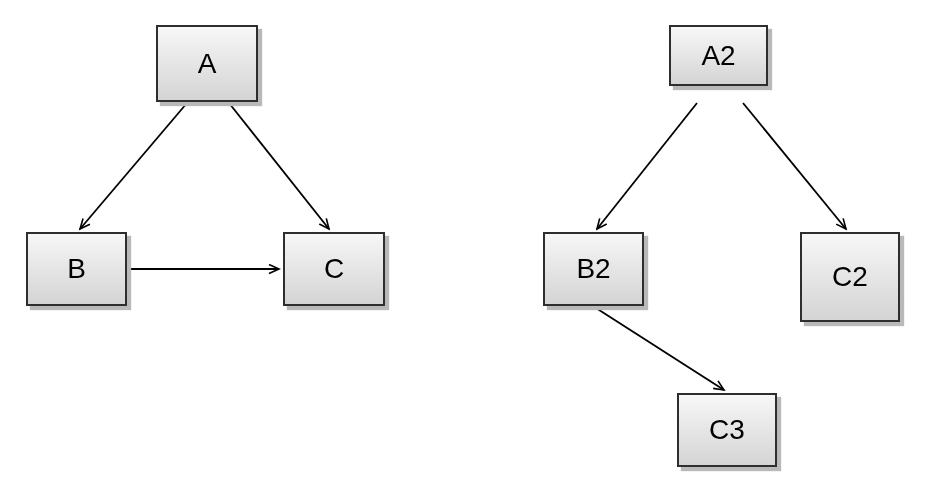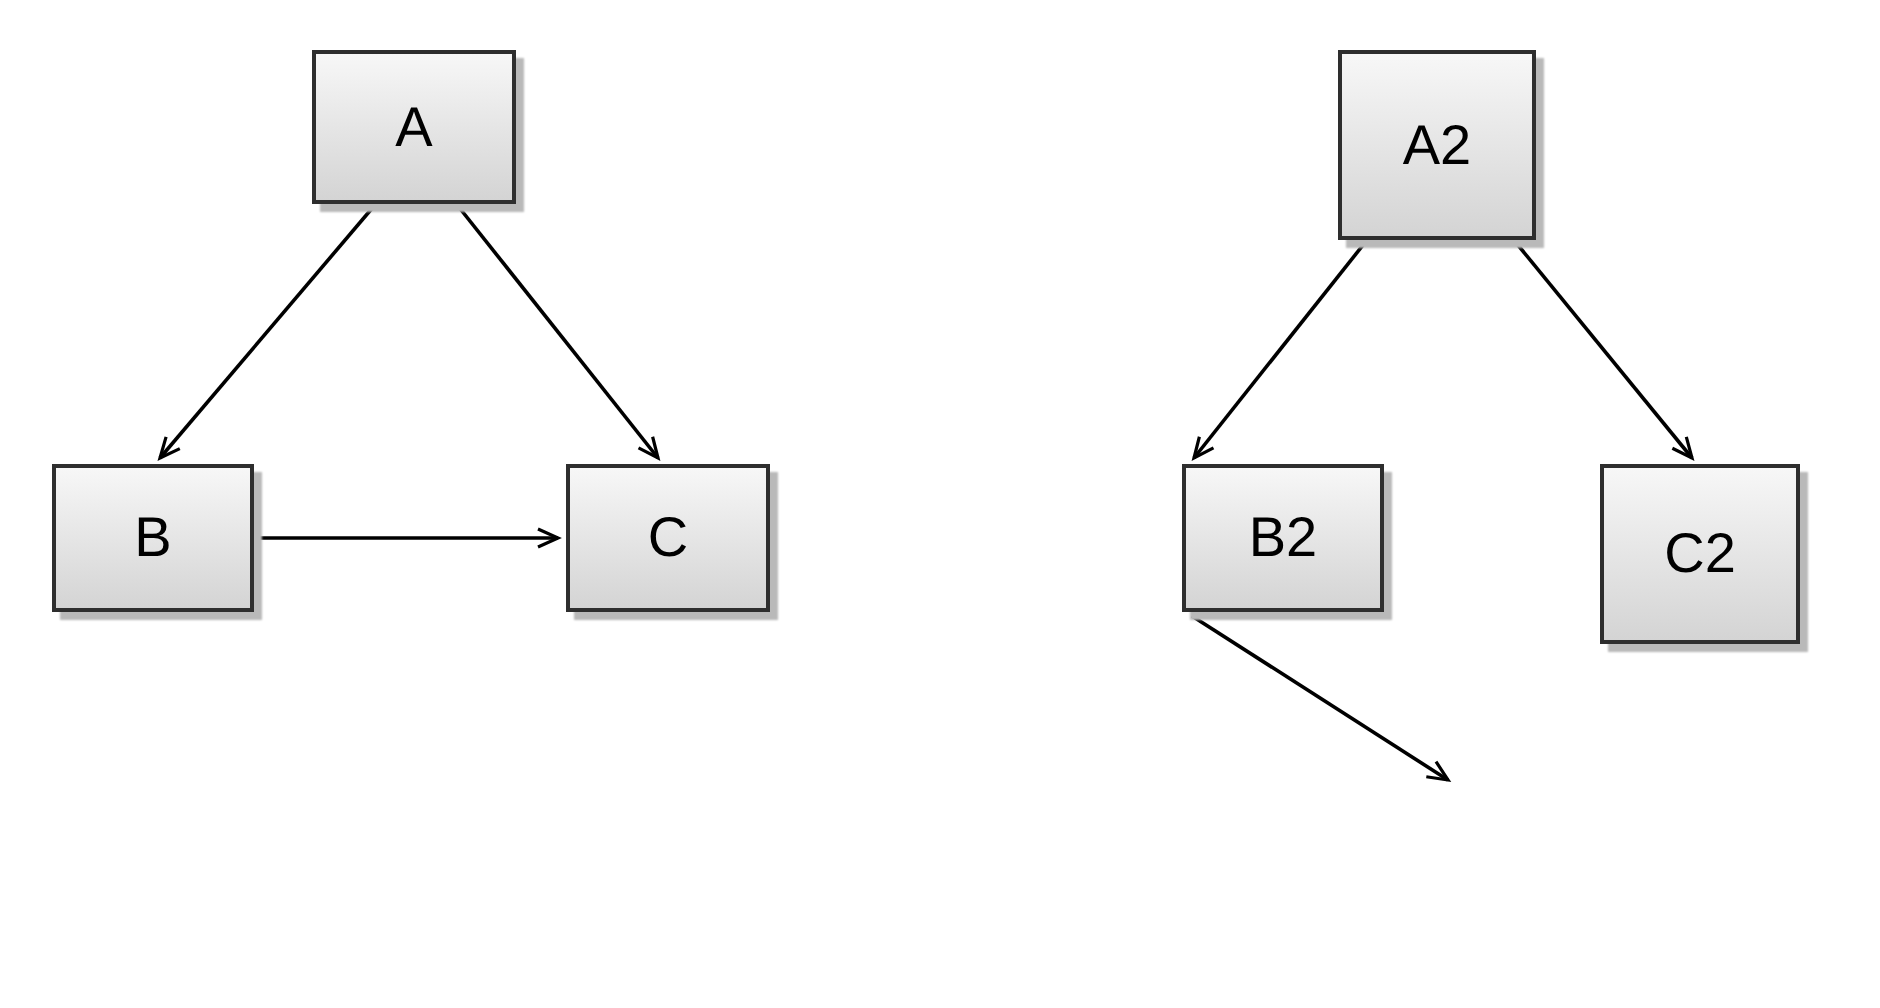--- a/index.html
+++ b/index.html
@@ -70,23 +70,26 @@
   <div class="node" style="left:156px; top:25px; width:102px; height:77px;">
     <span class="node-label">A</span>
   </div>
   <div class="node" style="left:26px; top:232px; width:101px; height:74px;">
     <span class="node-label">B</span>
   </div>
   <div class="node" style="left:283px; top:232px; width:102px; height:74px;">
     <span class="node-label">C</span>
   </div>
 
-  <div class="node" style="left:669px; top:25px; width:99px; height:95px;">
+  <div class="node" style="left:669px; top:25px; width:99px; height:61px;">
     <span class="node-label">A2</span>
   </div>
-  <div class="node" style="left:543px; top:232px; width:101px; height:74px;margin-left:48px;">
+  <div class="node" style="left:543px; top:232px; width:101px; height:74px;">
     <span class="node-label">B2</span>
   </div>
   <div class="node" style="left:800px; top:232px; width:100px; height:90px;">
     <span class="node-label">C2</span>
   </div>
+  <div class="node" style="left:677px; top:393px; width:100px; height:74px;">
+    <span class="node-label">C3</span>
+  </div>
 
 </div>
 
 </body></html>

